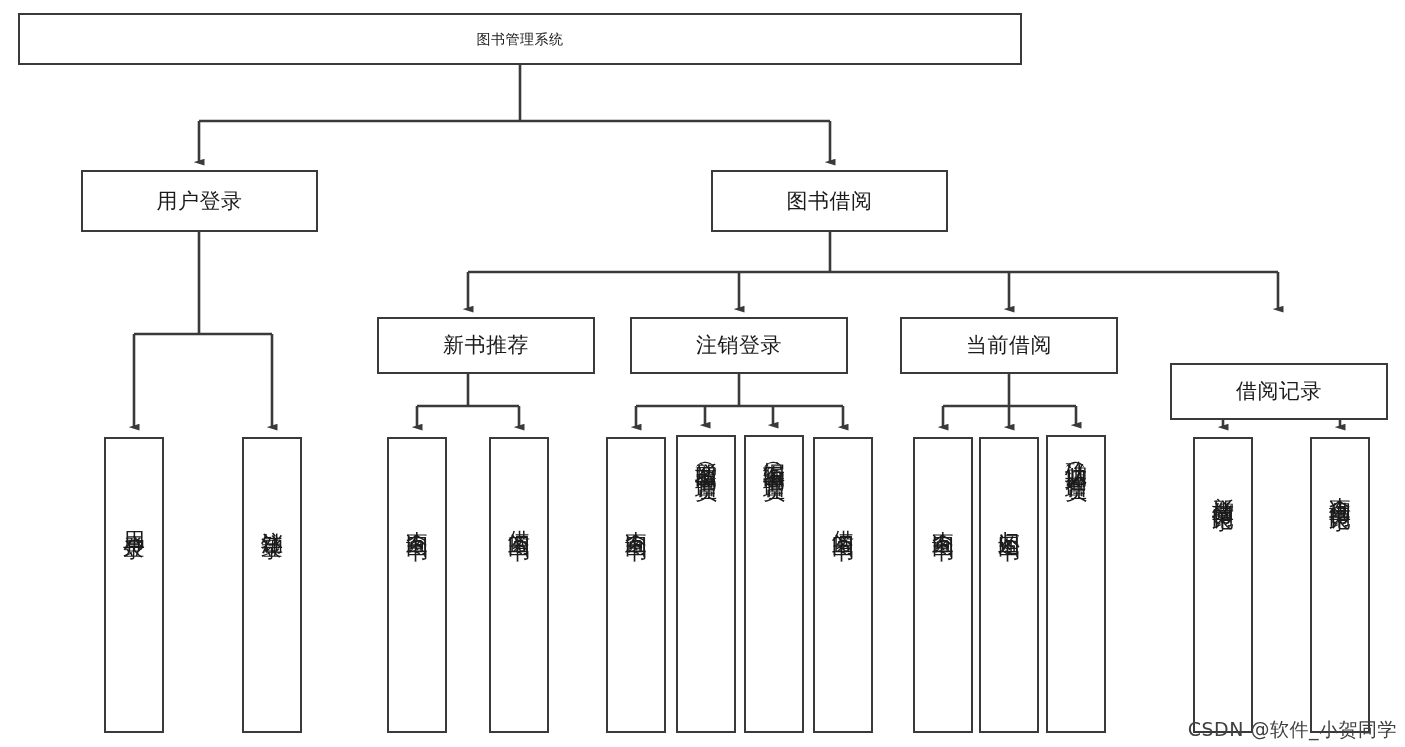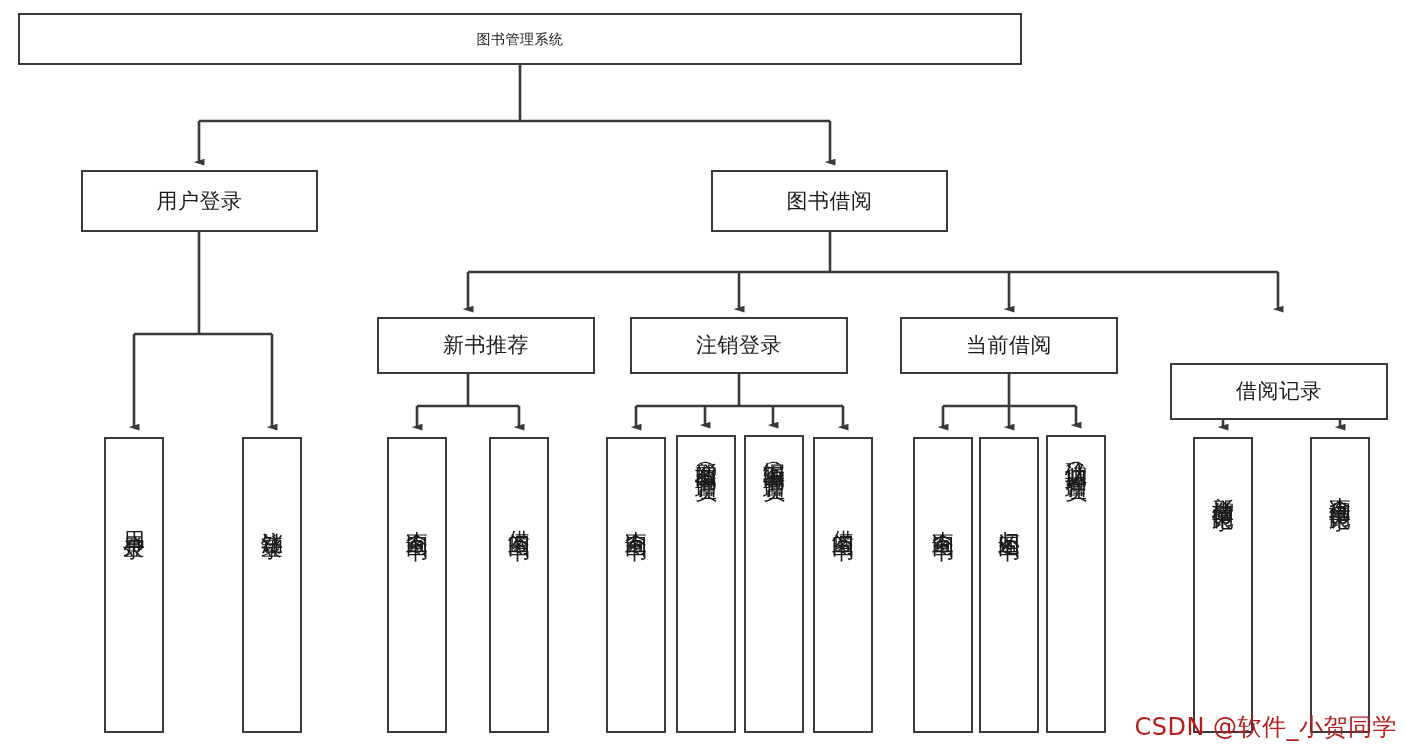--- a/index.html
+++ b/index.html
@@ -57,22 +57,22 @@
   .node-box.vertical {
     align-items: flex-start;
     justify-content: center;
     padding-top: 8px;
   }
   .node-box.vertical.tall { padding-top: 6px; }
   #watermark {
     position: absolute;
     right: 8px;
     bottom: 4px;
-    color: #b91c1c;
-    font-size: 24px;
+    color: #404040;
+    font-size: 19px;
     letter-spacing: 0.5px;
     white-space: nowrap;
     pointer-events: none;
   }
 </style>
 </head>
 <body>
 
 <div id="diagram-root">
 

